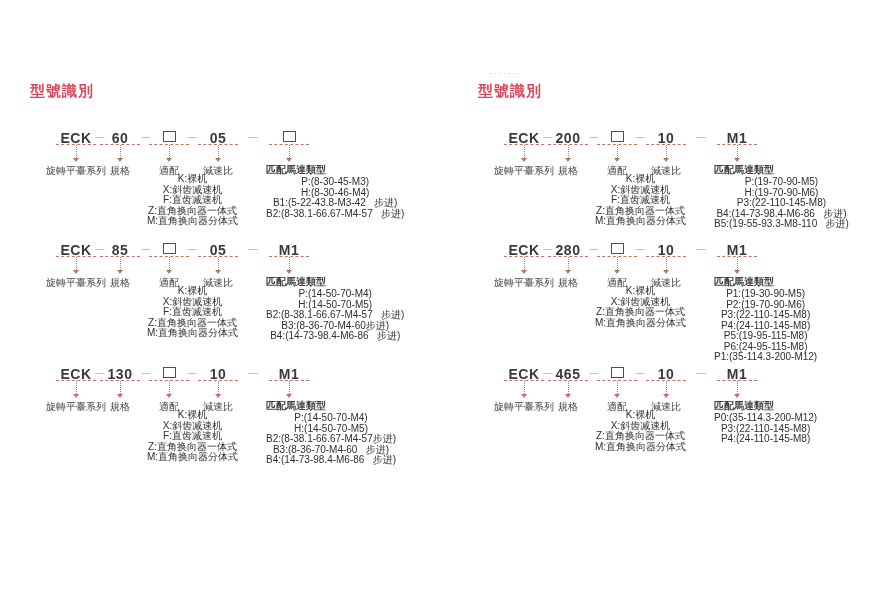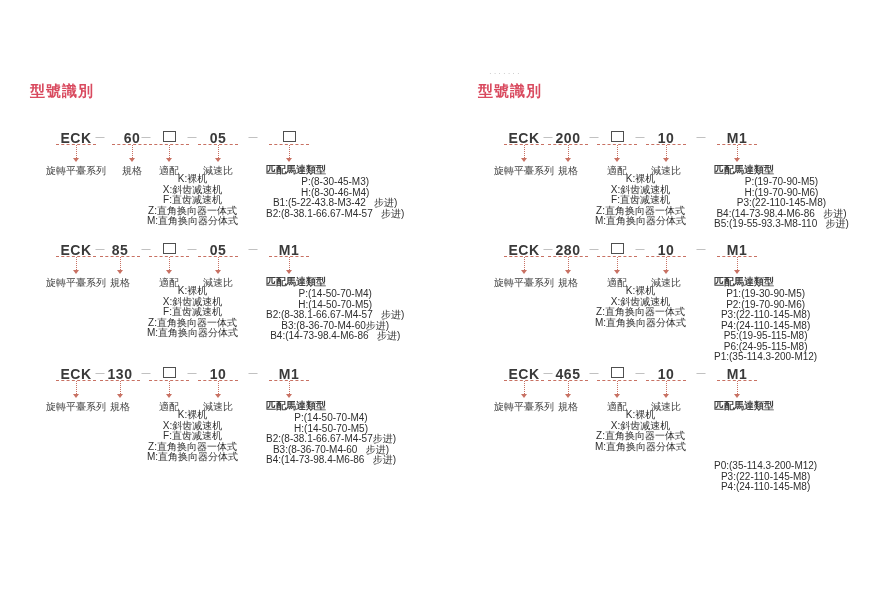--- a/index.html
+++ b/index.html
@@ -37,21 +37,21 @@
           <span class="sep" style="left: 138px;">—</span>
           <span class="sep" style="left: 184px;">—</span>
           <span class="sep" style="left: 245px;">—</span>
           <div class="colc" style="left: 16px;">
             <div class="code"><span>ECK</span></div>
             <div class="tbar"></div>
             <div class="stem"></div>
             <div class="head"></div>
             <div class="lbl">旋轉平臺系列</div>
           </div>
-          <div class="colc" style="left: 72px;">
+          <div class="colc" style="left: 60px;">
             <div class="code"><span>60</span></div>
             <div class="tbar"></div>
             <div class="stem"></div>
             <div class="head"></div>
             <div class="lbl">規格</div>
           </div>
           <div class="colc" style="left: 109px;">
             <div class="code"><span class="box"></span></div>
             <div class="tbar"></div>
             <div class="stem"></div>
@@ -287,17 +287,17 @@
             <div class="lbl">減速比</div>
           </div>
           <div class="colc" style="left: 229px;">
             <div class="code"><span>M1</span></div>
             <div class="tbar"></div>
             <div class="stem"></div>
             <div class="head"></div>
           </div>
           <div class="lbl5" style="left: 266px; top: 33px;">匹配馬達類型</div>
           <div class="list" style="left: 147px; top: 44px;"><div class="opt">K:裸机</div><div class="opt">X:斜齿减速机</div><div class="opt">Z:直角换向器一体式</div><div class="opt">M:直角换向器分体式</div></div>
-          <div class="list" style="left: 266px; top: 47px; margin-top: 48px;"><div class="opt">P0:(35-114.3-200-M12)</div><div class="opt">P3:(22-110-145-M8)</div><div class="opt">P4:(24-110-145-M8)</div></div>
+          <div class="list" style="left: 266px; top: 47px;"><div class="opt">P0:(35-114.3-200-M12)</div><div class="opt">P3:(22-110-145-M8)</div><div class="opt">P4:(24-110-145-M8)</div></div>
         </div>
       </div>
   </section>
 </div>
 
 </body></html>

